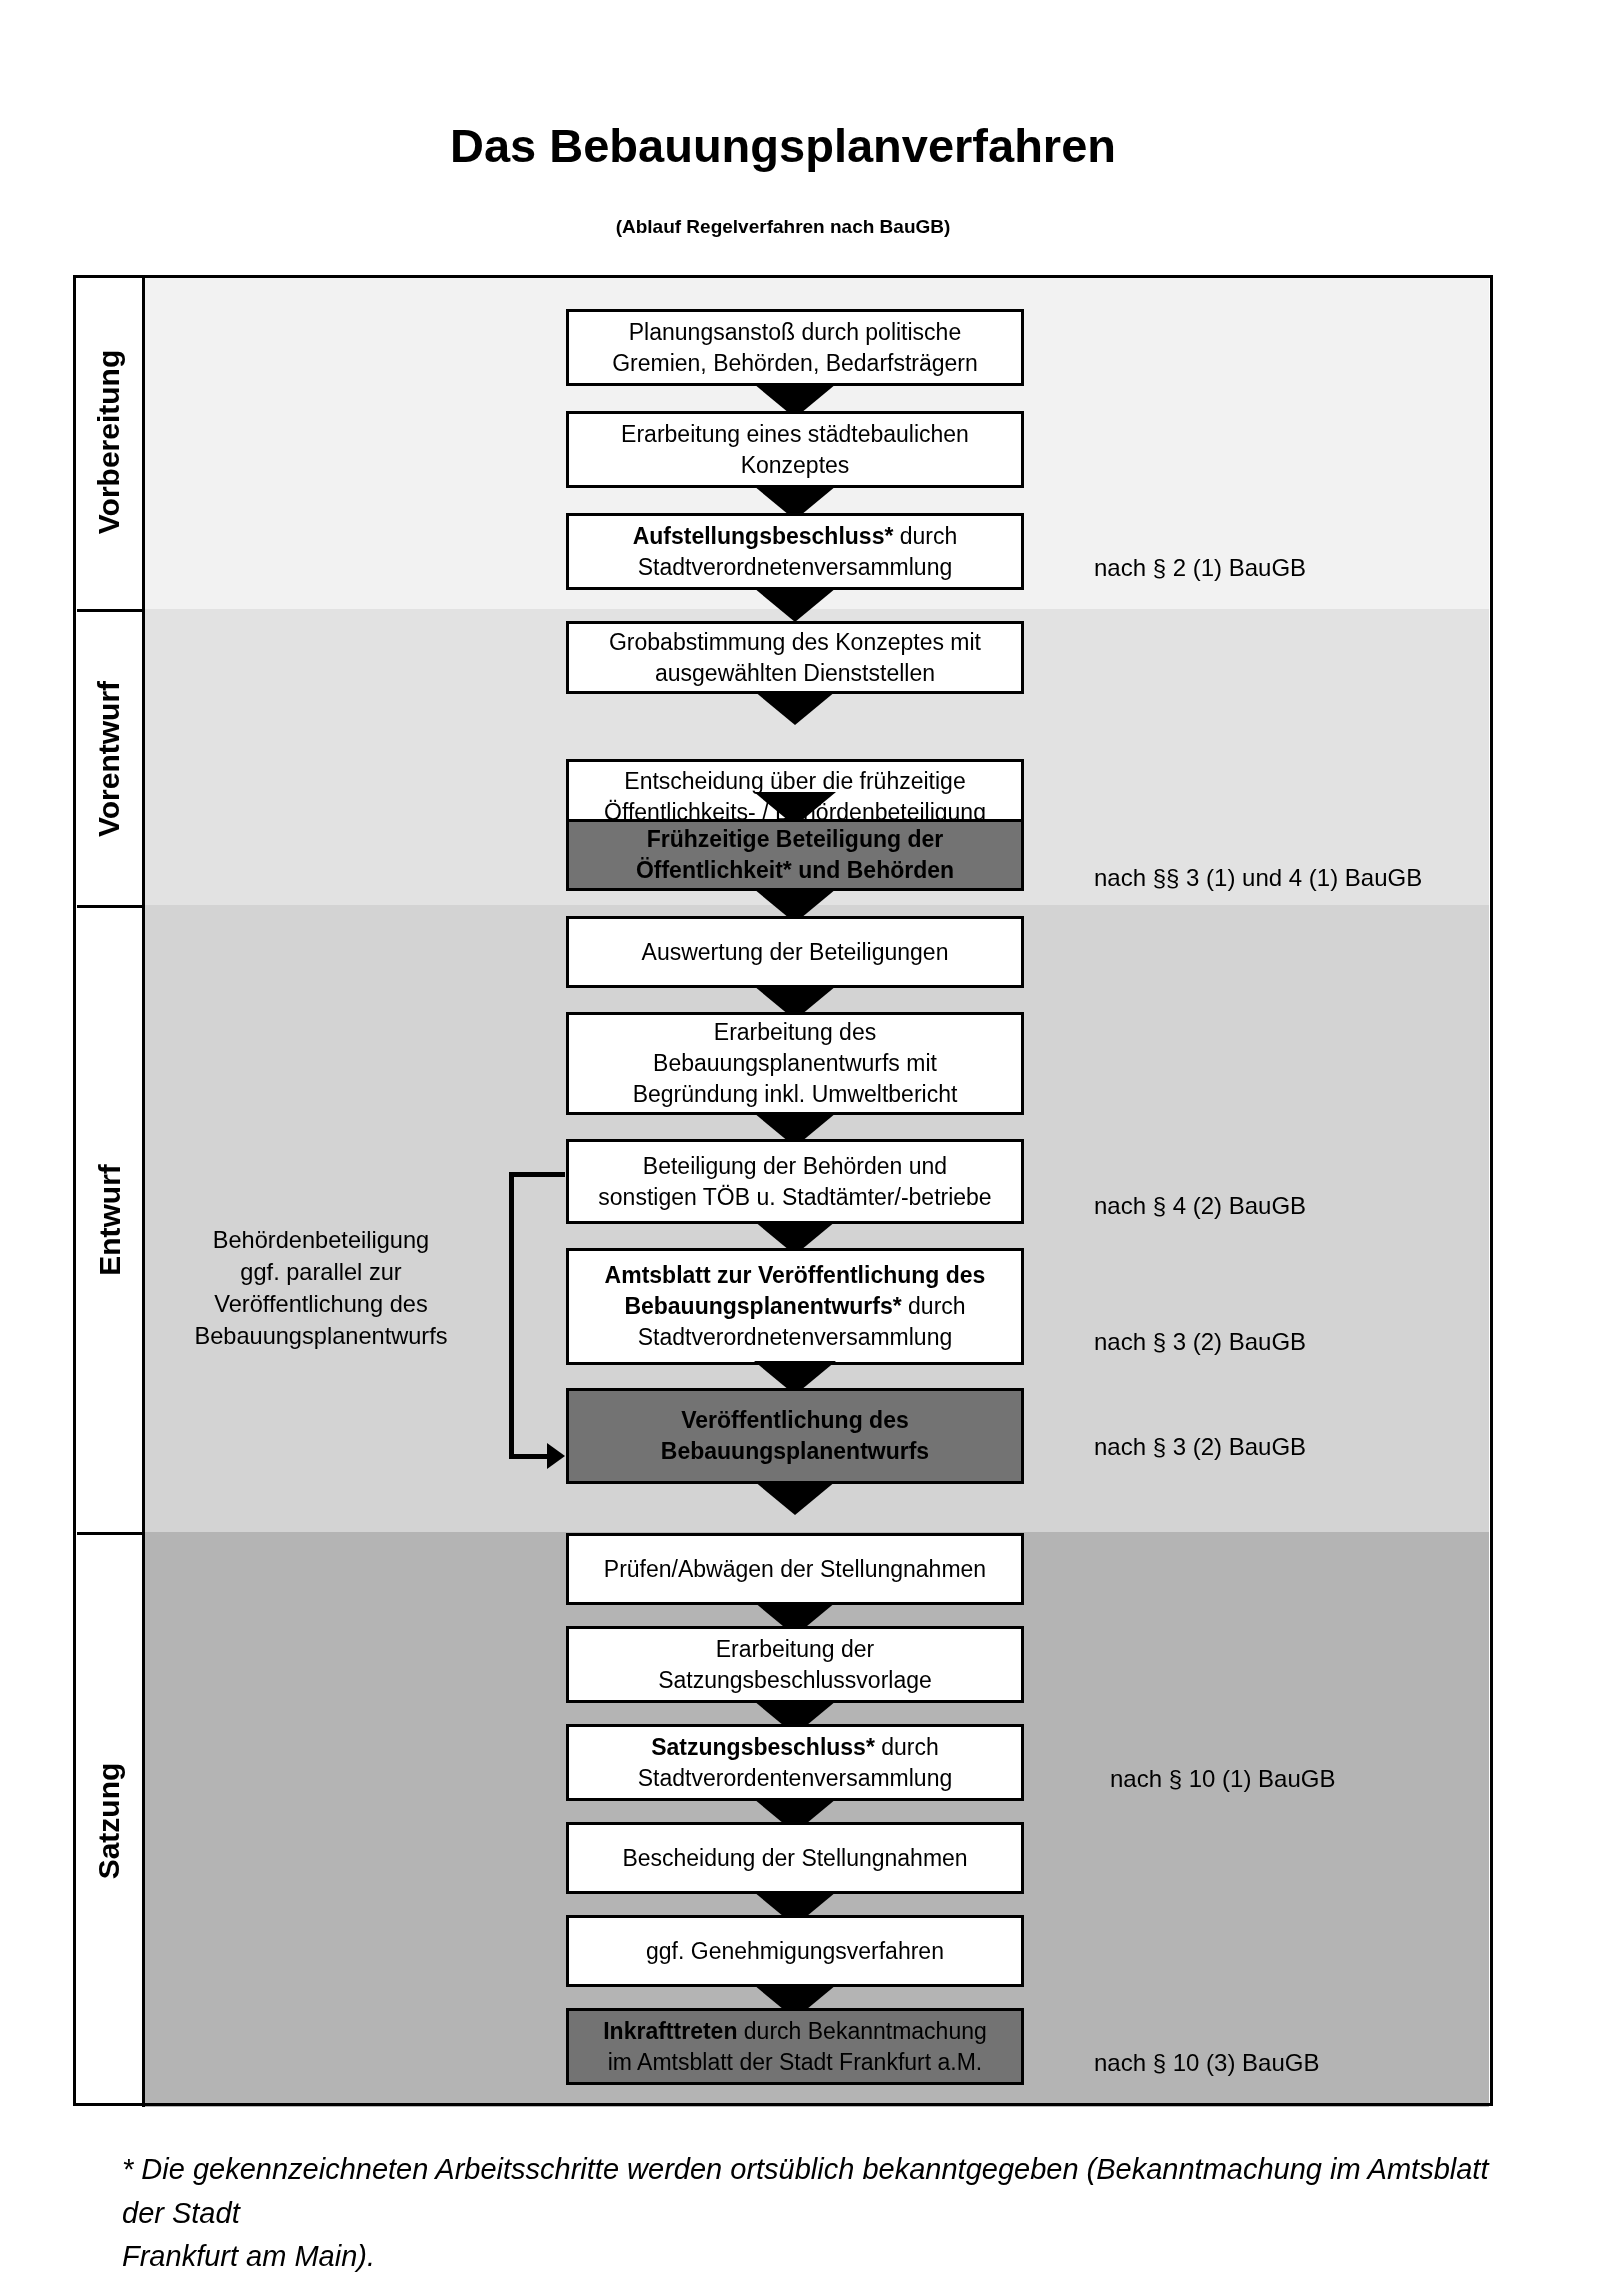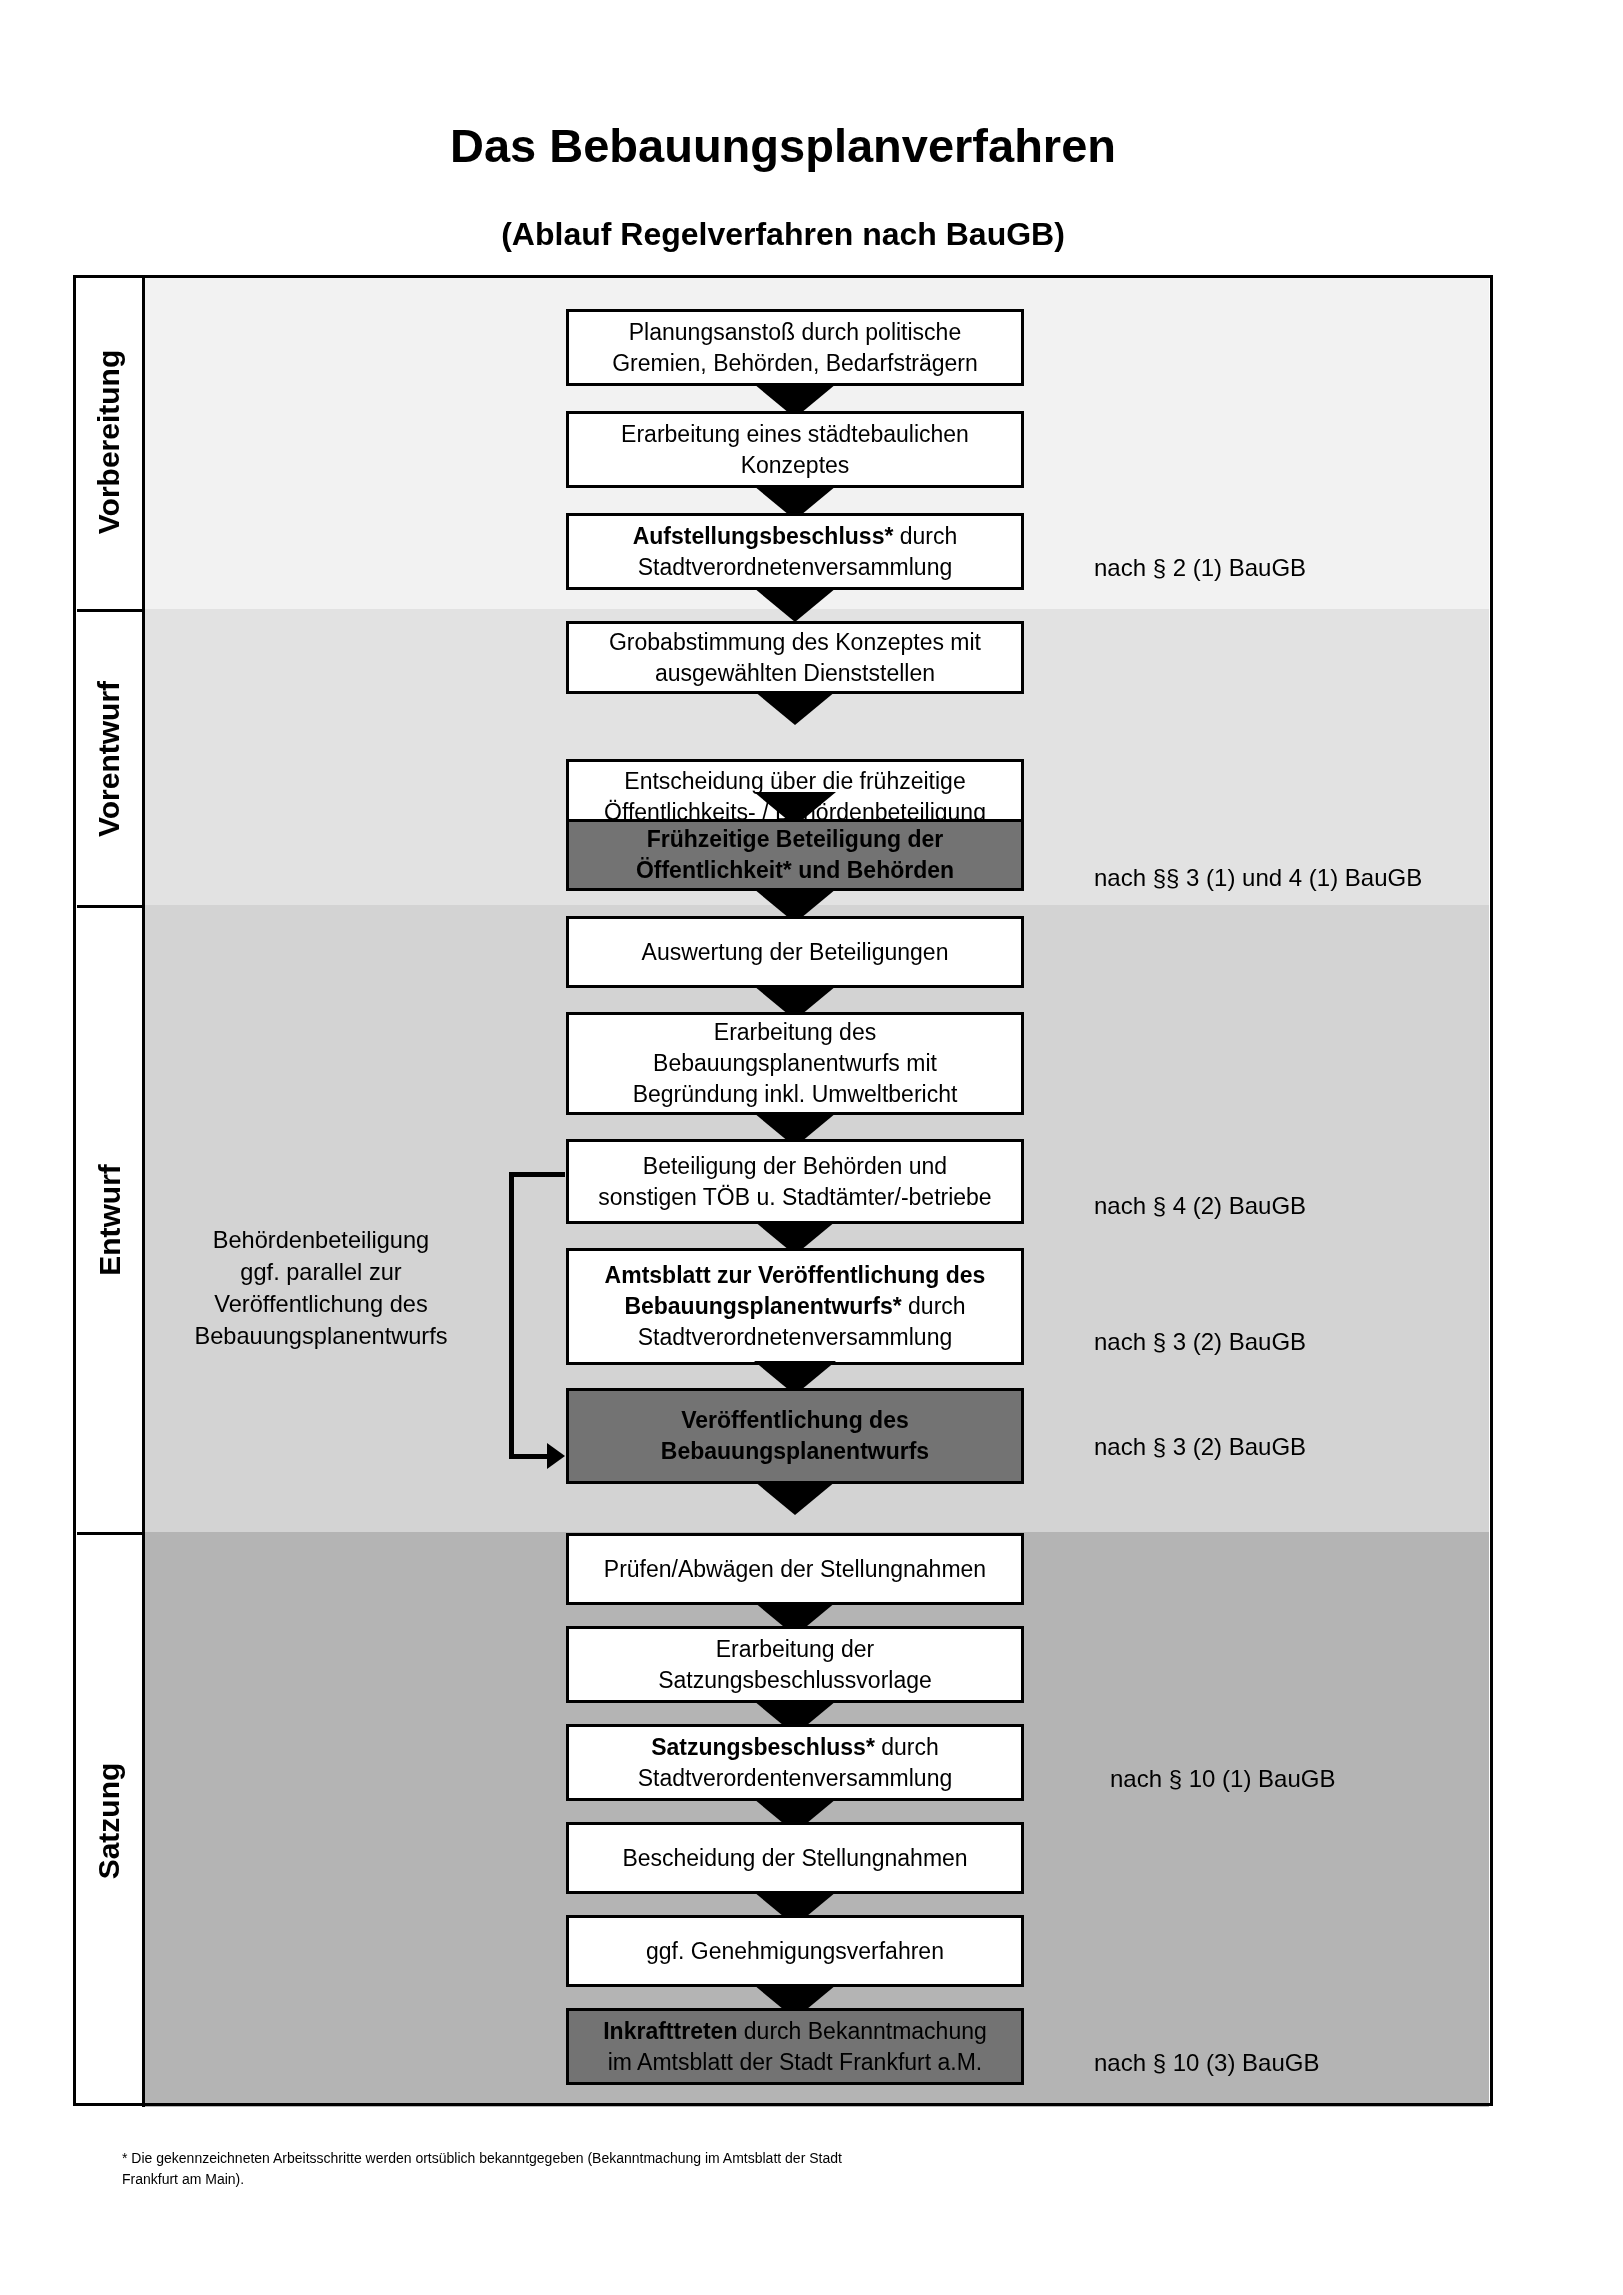--- a/index.html
+++ b/index.html
@@ -8,21 +8,21 @@
     font-family:"Liberation Sans", sans-serif; color:#000;
     overflow:hidden;
     border-radius:10px;
   }
   .page-title {
     position:absolute; left:73px; top:118px; width:1420px;
     text-align:center; font-size:47px; font-weight:bold; letter-spacing:0px;
   }
   .page-subtitle {
     position:absolute; left:73px; top:216px; width:1420px;
-    text-align:center; font-size:32px; font-weight:bold;
+    text-align:center; font-size:19px; font-weight:bold;
   }
   .band { position:absolute; left:145px; width:1344px; }
   .phase-cell {
     position:absolute; left:77px; width:68px; background:#ffffff;
     border-right:3.9px solid #000; box-sizing:border-box;
     display:flex; align-items:center; justify-content:center;
   }
   .phase-cell.divider { border-top:3.9px solid #000; }
   .phase-cell span {
     transform:rotate(-90deg); white-space:nowrap;
@@ -55,21 +55,21 @@
     font-size:23.6px; line-height:1.36; transform:translateY(-50%);
   }
   .conn { position:absolute; background:#000; }
   .conn-arrowhead {
     position:absolute; width:0; height:0;
     border-top:13px solid transparent; border-bottom:13px solid transparent;
     border-left:18.3px solid #000;
   }
   .footnote {
     position:absolute; left:122px; top:2148px; width:1414px;
-    font-size:14px; line-height:1.5;
+    font-size:29px; line-height:1.5;font-style:italic;
   }
 </style>
 </head>
 <body>
 
 <div class="canvas">
   <div class="page-title">Das Bebauungsplanverfahren</div>
   <div class="page-subtitle">(Ablauf Regelverfahren nach BauGB)</div>
 
   <div id="bands">

